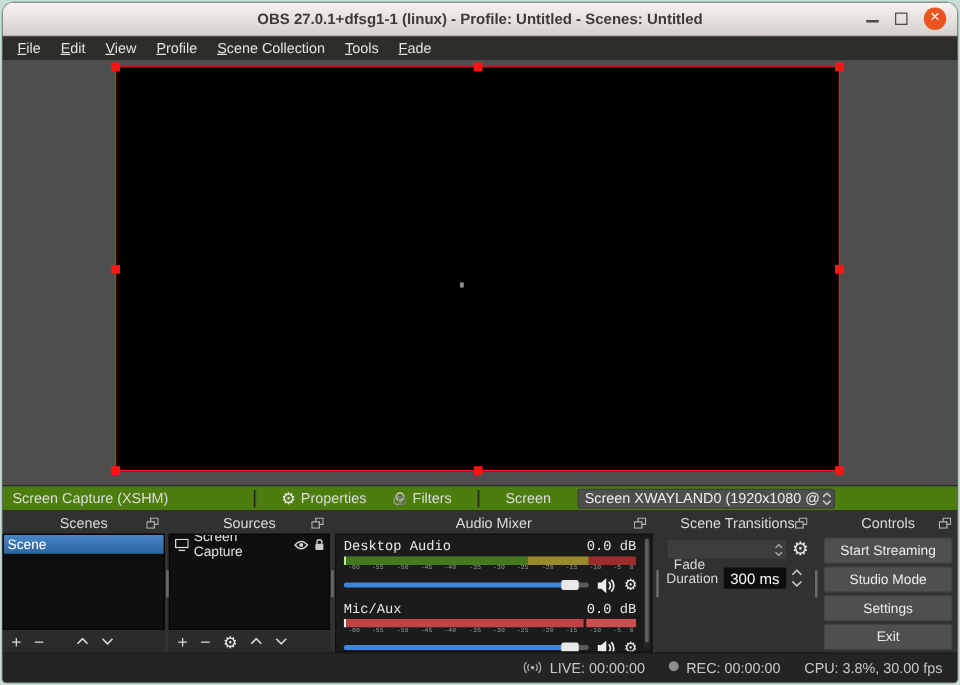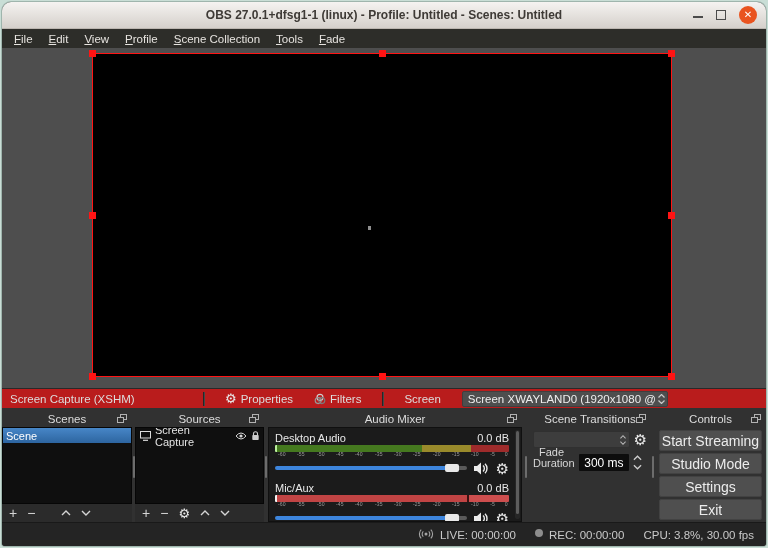--- a/index.html
+++ b/index.html
@@ -28,21 +28,21 @@
   .preview { position:relative; height:340px; background:#4e4e4e; }
   .canvas { position:absolute; left:90px; top:5px; width:580px; height:324px;
             background:#000; border:1px solid #ff1414; }
   .handle { position:absolute; width:7px; height:7px; background:#ff1414; }
   .h-tl{left:-4px;top:-4px} .h-tm{left:calc(50% - 3.5px);top:-4px} .h-tr{right:-4px;top:-4px}
   .h-ml{left:-4px;top:calc(50% - 3.5px)} .h-mr{right:-4px;top:calc(50% - 3.5px)}
   .h-bl{left:-4px;bottom:-4px} .h-bm{left:calc(50% - 3.5px);bottom:-4px} .h-br{right:-4px;bottom:-4px}
   .cursor-dot { position:absolute; left:275px; top:172px; width:3px; height:4px; background:#8f8f8f; }
 
   
-  .src-toolbar { height:20px; background:#b91c1c; border-top:1px solid #292929;
+  .src-toolbar { height:20px; background:#4d7c0f; border-top:1px solid #292929;
                  display:flex; align-items:center; padding:0 8px; gap:21px;
                  font-size:11.5px; color:#dddddd; }
   .src-name { width:172px; }
   .vsep { width:1px; height:14px; background:#262626; box-shadow:1px 0 0 #474747; }
   .tool-btn { display:flex; align-items:center; gap:4px; }
   .gear-glyph { font-size:13px; line-height:1; color:#e8e8e8; }
   .screen-select { width:206px; height:16px; background:#4e4e4e; border:1px solid #3f3f3f;
                    border-radius:2px; display:flex; align-items:center; padding:0 2px 0 5px; overflow:hidden; }
   .screen-select .val { flex:1; font-size:11.5px; color:#eeeeee; white-space:nowrap; overflow:hidden; }
   .updown { display:flex; flex-direction:column; gap:2px; align-items:center; flex:none; }
@@ -66,21 +66,21 @@
   .scene-row { height:15px; background:linear-gradient(#4786c7,#2d65a0); color:#fff;
                font-size:11px; display:flex; align-items:center; padding:0 3px; }
   .sources-dock { width:129px; }
   .source-row { height:16px; color:#e3e3e3; font-size:11px; display:flex; align-items:center;
                 gap:4px; padding:0 3px 0 4px; }
   .source-row .spacer { flex:1; }
 
   
   .mixer-dock { width:254px; }
   .mixer-body { flex:1; background:#1b1b1b; border:1px solid #101010; position:relative;
-                padding:3px 12px 0 6px; overflow:hidden; }
+                padding:3px 12px 0 6px; overflow:hidden;font-family:Liberation Mono, monospace; }
   .ch-head { display:flex; justify-content:space-between; align-items:center; height:13px;
              font-size:11px; color:#e8e8e8; }
   .meter { height:7px; display:flex; border-radius:1px; overflow:hidden; margin-top:1px; }
   .m-sliver-g { width:2px; background:#b9ef9b; }
   .m-sliver-w { width:2px; background:#f2f2f2; }
   .m-green { width:62%; background:#45791f; }
   .m-yellow { width:21%; background:#998a2b; }
   .m-redseg { flex:1; background:#9e2b2b; }
   .m-red1 { width:81%; background:#c14444; }
   .m-gap { width:2px; background:#3a1111; }
@@ -107,21 +107,21 @@
            display:flex; align-items:center; padding:0 3px 0 5px; }
   .combo .val { flex:1; font-size:11px; color:#d9d9d9;margin-top:24px; }
   .spinbox { width:50px; height:17px; background:#0d0d0d; color:#ffffff; font-size:12px;
              display:flex; align-items:center; justify-content:flex-end; padding-right:5px; border-radius:1px; }
   .spin-arrows { display:flex; flex-direction:column; gap:3px; align-items:center; }
 
   
   .controls-dock { width:111px; }
   .controls-body { flex:1; padding:3px 4px 2px 4px; display:flex; flex-direction:column; gap:2px; }
   .ctl-btn { flex:1; background:#4f4f4f; border:1px solid #424242; border-radius:2px;
-             color:#ececec; font-size:14px; display:flex; align-items:center; justify-content:center; }
+             color:#ececec; font-size:11px; display:flex; align-items:center; justify-content:center; }
 
   
   .statusbar { height:24px; background:#242424; border-top:1px solid #191919; display:flex;
                align-items:center; justify-content:flex-end; padding-right:12px;
                color:#c9c9c9; font-size:11.5px; }
   .stat { display:flex; align-items:flex-start; gap:6px; margin-left:19px; }
   .rec-dot { width:8px; height:8px; border-radius:50%; background:#8d8d8d; }
   svg { display:block; }
 </style>
 </head>

